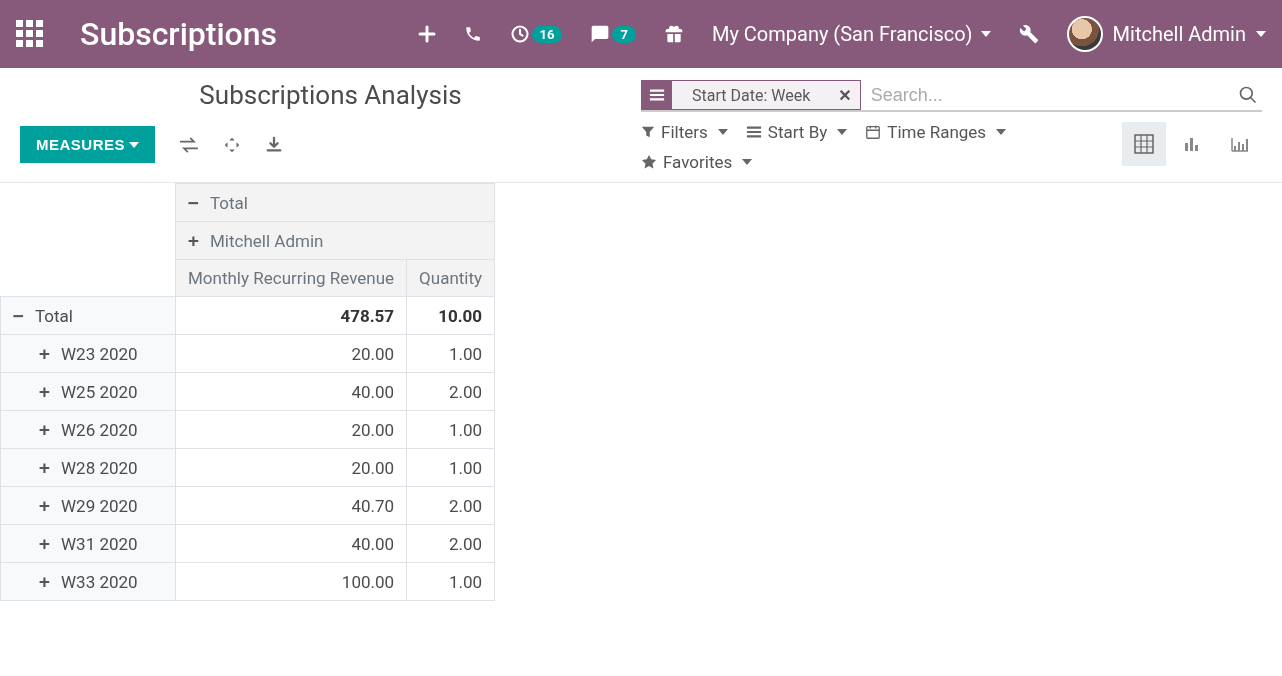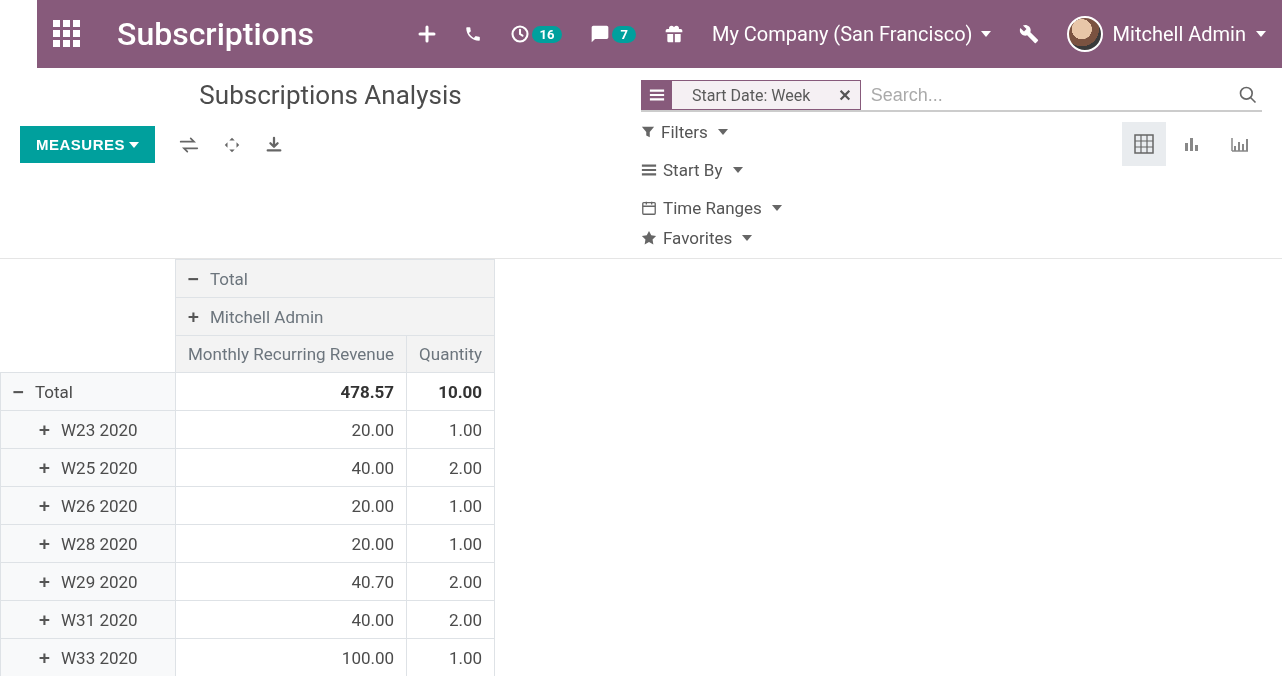--- a/index.html
+++ b/index.html
@@ -1,19 +1,19 @@
 <!DOCTYPE html>
 <html><head>
 <meta charset="utf-8">
 <style>
 * { box-sizing: border-box; margin: 0; padding: 0; }
 body { font-family: -apple-system, BlinkMacSystemFont, "Segoe UI", Roboto, Arial, sans-serif; font-size: 14px; color: #4c4c4c; background: #fff; width: 1282px; }
 
 
-.navbar { background: #875a7b; height: 68px; display: flex; align-items: center; padding: 0 16px; color: #fff; margin-left: 37px; }
+.navbar { background: #875a7b; height: 68px; display: flex; align-items: center; padding: 0 16px; color: #fff; }
 .apps-icon { width: 28px; height: 28px; display: grid; grid-template-columns: repeat(3, 7px); grid-template-rows: repeat(3, 7px); gap: 3px; cursor: pointer; margin-right: 36px; }
 .apps-icon span { background: #fff; }
 .brand { font-size: 32px; font-weight: 500; color: #fff; }
 .nav-right { display: flex; align-items: center; margin-left: auto; gap: 28px; }
 .nav-icon { color: #fff; font-size: 20px; cursor: pointer; position: relative; display: flex; align-items: center; justify-content: center; }
 .badge { background: #00a09d; color: #fff; font-size: 13px; font-weight: 700; padding: 1px 8px; border-radius: 10px; margin-left: 2px; }
 .company-sel { color: #fff; font-size: 20px; display: flex; align-items: center; gap: 8px; cursor: pointer; }
 .user-sel { display: flex; align-items: center; gap: 10px; cursor: pointer; }
 .avatar { width: 36px; height: 36px; border-radius: 50%; background: radial-gradient(circle at 40% 35%, #e8c6a8 0 35%, #7a5240 36% 60%, #3a3a3a 61% 100%); border: 2px solid #fff; }
 .user-name { font-size: 20px; }
@@ -162,21 +162,21 @@
       <input class="search-input" placeholder="Search..." style="">
       <span class="search-icon">
         <svg width="20" height="20" viewBox="0 0 24 24">
             <circle cx="10" cy="10" r="7" fill="none" stroke="#666" stroke-width="2"></circle>
             <path d="M15 15l6 6" stroke="#666" stroke-width="2"></path>
           </svg>
       </span>
     </div>
     <div class="filter-row">
       <div class="filter-col">
-        <div style="display:flex;gap:18px;flex-wrap:wrap;flex-direction:column;">
+        <div style="display:flex;gap:18px;flex-wrap:wrap;">
           <div class="filter-btn">
             <svg width="14" height="14" viewBox="0 0 16 16">
                 <path d="M1 2h14l-5 6v6l-4-2V8z" fill="#666"></path>
               </svg>
             <span>Filters</span>
             <span class="caret-down dark"></span>
           </div>
           <div class="filter-btn">
             <svg width="16" height="14" viewBox="0 0 18 14">
                 <path d="M1 2h16M1 7h16M1 12h16" stroke="#666" stroke-width="2.5"></path>

